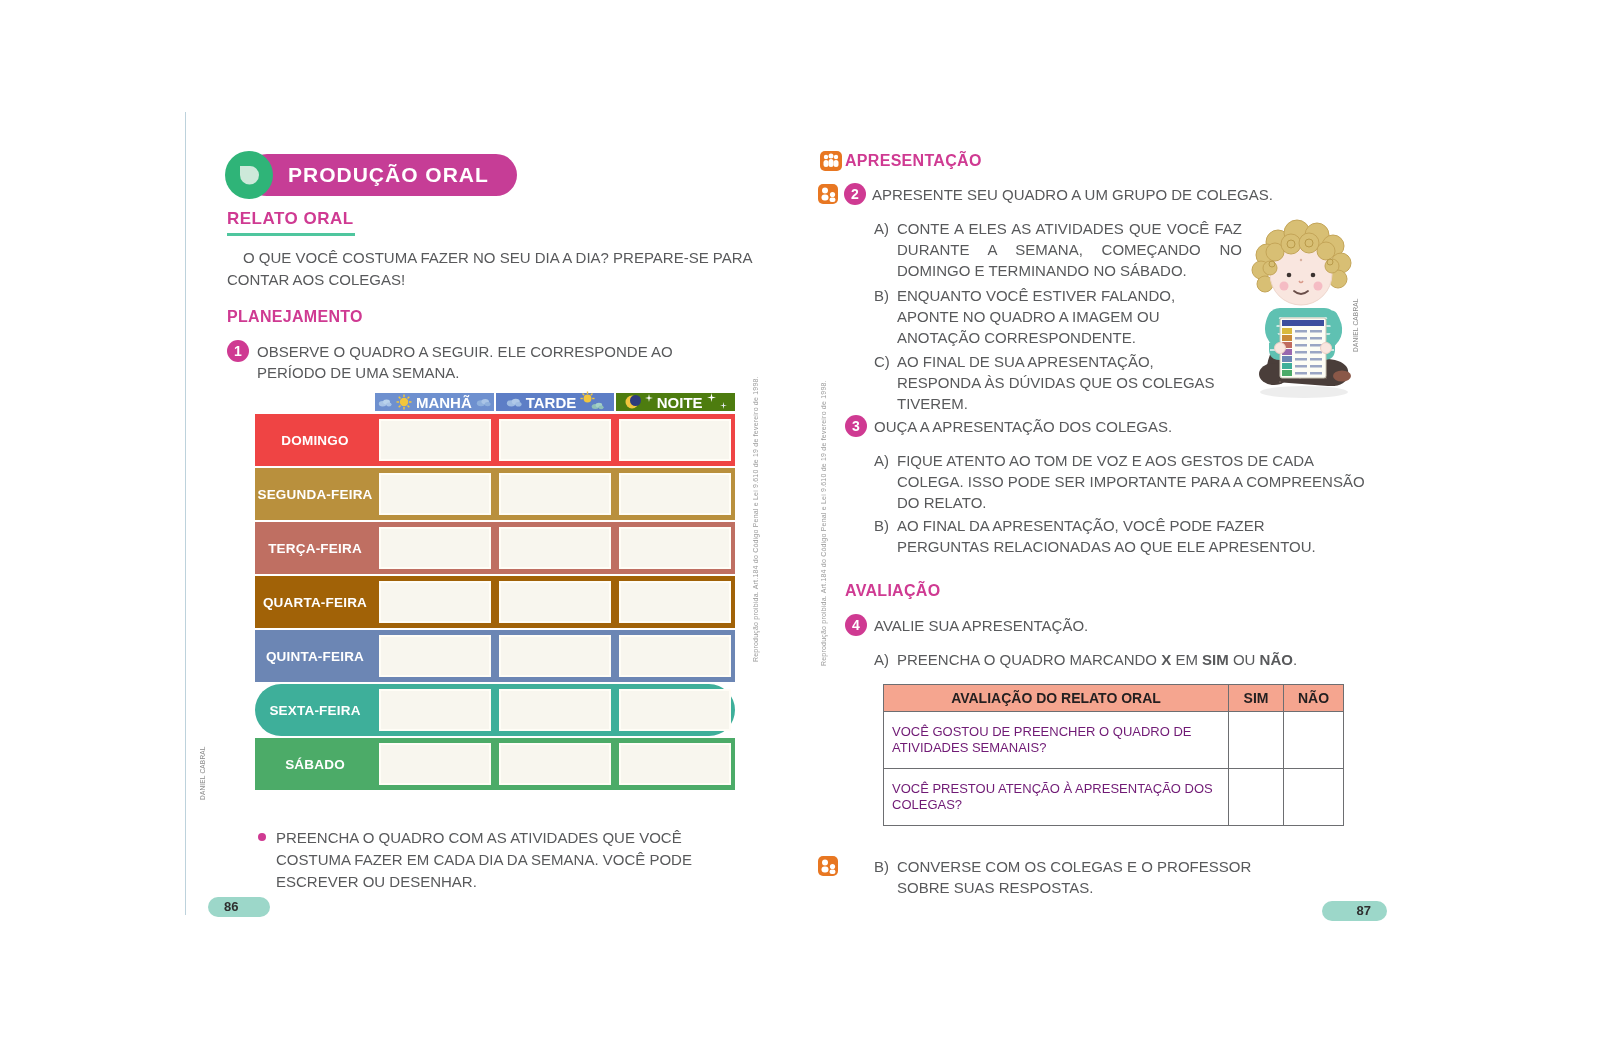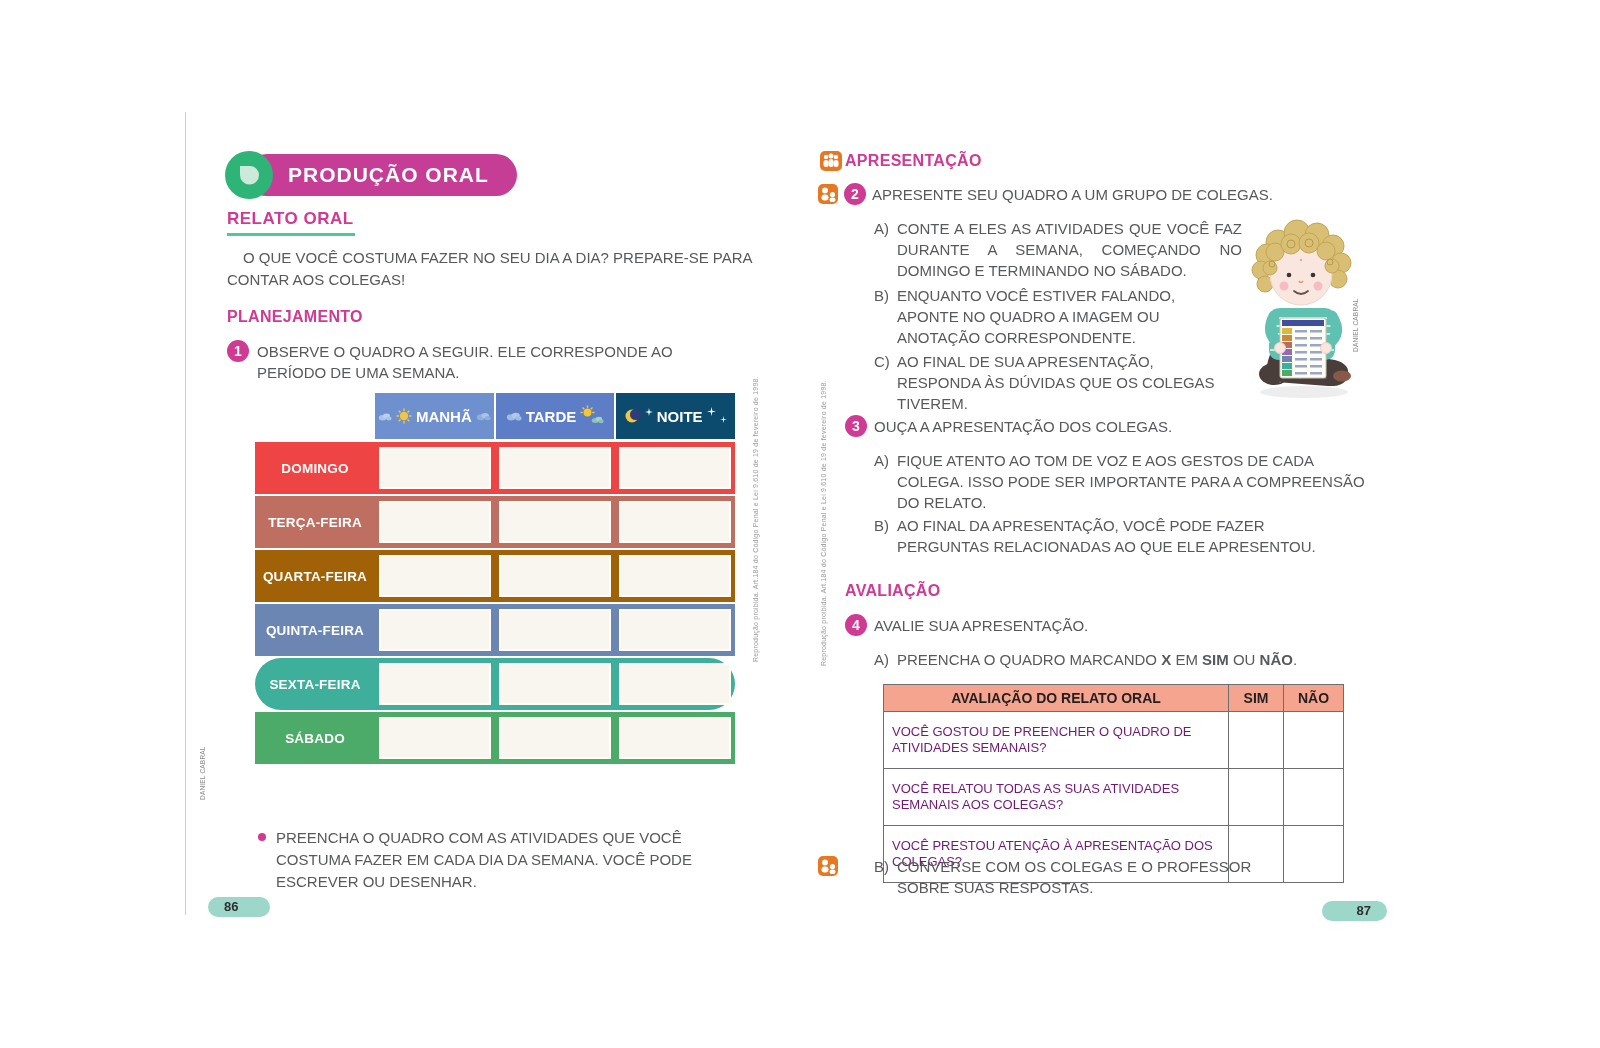--- a/index.html
+++ b/index.html
@@ -13,21 +13,21 @@
              font-weight:bold;font-size:14px;display:flex;align-items:center;justify-content:center;flex:none;}
   .sub{display:flex;}
   .sublabel{width:23px;flex:none;}
   .subtext{flex:1;}
   
   .badge-bar{position:absolute;left:22px;top:4px;height:42px;border-radius:22px;
              background:#c63d96;color:#fff;font-weight:bold;font-size:21px;line-height:42px;
              padding:0 28px 0 42px;letter-spacing:1px;white-space:nowrap;}
   .section-underline{position:absolute;height:3px;background:#4fc69e;}
   
-  .wk-headrow{display:flex;margin-left:120px;height:46px;margin-bottom:3px;justify-content:flex-end;}
+  .wk-headrow{display:flex;margin-left:120px;height:18px;margin-bottom:3px;justify-content:flex-end;}
   .wk-head{flex:1;display:flex;align-items:center;justify-content:center;gap:4px;
            color:#fff;font-weight:bold;font-size:15px;border-right:2px solid #fff;}
   .wk-head:last-child{border-right:none;}
   .wk-row{display:flex;height:52px;margin-bottom:2px;}
   .wk-label{width:120px;flex:none;display:flex;align-items:center;justify-content:center;
             color:#fff;font-weight:bold;font-size:13.5px;letter-spacing:.2px;}
   .wk-cell{flex:1;margin:5px 4px;background:#f8f6ee;border:2px solid #fffdf6;}
   
   table.eval{border-collapse:collapse;table-layout:fixed;width:460px;}
   table.eval th,table.eval td{border:1px solid #6d6e71;}
@@ -129,21 +129,21 @@
             </svg>
         </span>
         <span class="iconbox" style="margin-left:-8px;margin-top:6px;">
           <svg width="13" height="9" viewBox="0 0 18 11">
               <ellipse cx="6" cy="7" rx="5" ry="3.5" fill="#8fc0b8"></ellipse>
               <ellipse cx="11" cy="5" rx="4.5" ry="3.2" fill="#a5d0c8"></ellipse>
               <ellipse cx="14" cy="8" rx="3.5" ry="2.6" fill="#8fc0b8"></ellipse>
             </svg>
         </span>
       </div>
-      <div class="wk-head" style="background-color: #0c4a6e;">
+      <div class="wk-head" style="background-color: #4d7c0f;">
         <span class="iconbox">
           <svg width="16" height="16" viewBox="0 0 16 16">
               <circle cx="7" cy="8" r="6.5" fill="#f2c63d"></circle>
               <circle cx="10.5" cy="6.5" r="5.5" fill="#2d3c7c"></circle>
             </svg>
         </span>
         <span class="iconbox" style="margin-top:-8px;">
           <svg width="8" height="8" viewBox="0 0 9 9">
               <path d="M4.5 0 L5.3 3.7 L9 4.5 L5.3 5.3 L4.5 9 L3.7 5.3 L0 4.5 L3.7 3.7 Z" fill="#fff"></path>
             </svg>
@@ -157,20 +157,26 @@
         <span class="iconbox" style="margin-top:6px;">
           <svg width="7" height="7" viewBox="0 0 9 9">
               <path d="M4.5 0 L5.3 3.7 L9 4.5 L5.3 5.3 L4.5 9 L3.7 5.3 L0 4.5 L3.7 3.7 Z" fill="#e8ecf8"></path>
             </svg>
         </span>
       </div>
     </div>
 
     <div class="wk-row" style="background-color: #ef4444;">
       <div class="wk-label">DOMINGO</div>
+      <div class="wk-cell"></div>
+      <div class="wk-cell"></div>
+      <div class="wk-cell"></div>
+    </div>
+    <div class="wk-row" style="background-color: rgb(185, 144, 61);">
+      <div class="wk-label">SEGUNDA-FEIRA</div>
       <div class="wk-cell"></div>
       <div class="wk-cell"></div>
       <div class="wk-cell"></div>
     </div>
     <div class="wk-row" style="background-color: rgb(191, 111, 98);">
       <div class="wk-label">TERÇA-FEIRA</div>
       <div class="wk-cell"></div>
       <div class="wk-cell"></div>
       <div class="wk-cell"></div>
     </div>
@@ -393,25 +399,20 @@
       <th>AVALIAÇÃO DO RELATO ORAL</th>
       <th>SIM</th>
       <th>NÃO</th>
     </tr>
     <tr>
       <td class="q">VOCÊ GOSTOU DE PREENCHER O QUADRO DE ATIVIDADES SEMANAIS?</td>
       <td class="box"></td>
       <td class="box"></td>
     </tr>
     <tr>
-      <td class="q">VOCÊ RELATOU TODAS AS SUAS ATIVIDADES SEMANAIS AOS COLEGAS?</td>
-      <td class="box"></td>
-      <td class="box"></td>
-    </tr>
-    <tr>
       <td class="q">VOCÊ PRESTOU ATENÇÃO À APRESENTAÇÃO DOS COLEGAS?</td>
       <td class="box"></td>
       <td class="box"></td>
     </tr>
   </tbody>
     </table>
 
   <span class="iconbox abs" style="left:28px;top:852px;">
     <svg width="20" height="20" viewBox="0 0 20 20">
         <rect width="20" height="20" rx="5" fill="#e87722"></rect>

